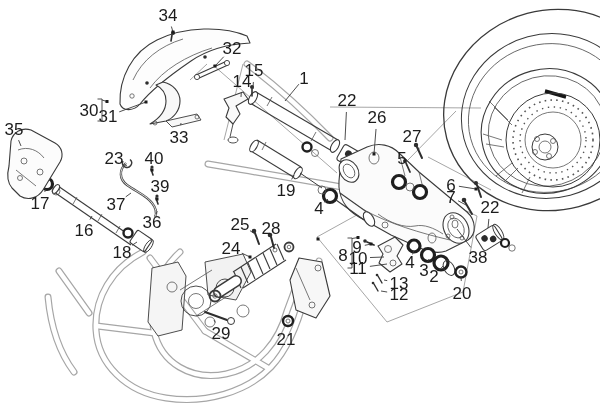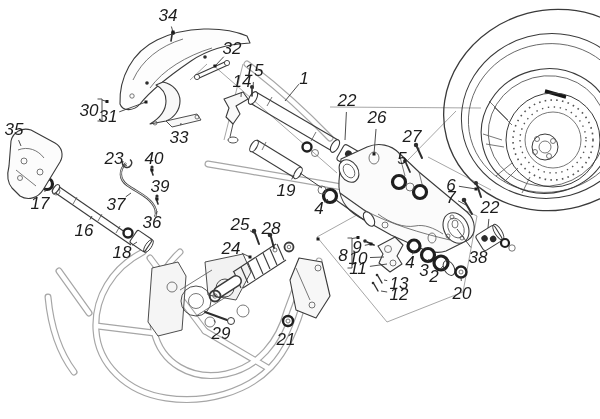--- a/index.html
+++ b/index.html
@@ -1,16 +1,16 @@
 <!DOCTYPE html>
 <html><head>
 <meta charset="utf-8">
 <style>
   html,body{margin:0;padding:0;background:#ffffff;}
-  .stage{position:relative;width:600px;height:419px;background:#ffffff;overflow:hidden;font-style:italic;}
+  .stage{position:relative;width:600px;height:419px;background:#ffffff;overflow:hidden;}
   svg{display:block;}
   svg text{font-family:"Liberation Sans","DejaVu Sans",sans-serif;}
   .tube-outline{stroke:#a6a6a6;stroke-width:7;fill:none;stroke-linecap:round;}
   .tube-core{stroke:#ffffff;stroke-width:4.6;fill:none;stroke-linecap:round;}
   .art{stroke:#3a3a3a;stroke-width:1.1;fill:none;stroke-linejoin:round;}
   .artfill{stroke:#3a3a3a;stroke-width:1.1;fill:#fbfbfb;stroke-linejoin:round;}
   .ring{stroke:#1f1f1f;stroke-width:3.2;fill:#ffffff;}
   .thin{stroke:#555555;stroke-width:0.8;fill:none;}
   .construction{stroke:#8f8f8f;stroke-width:0.8;fill:none;}
   .bolt{stroke:#2e2e2e;stroke-width:2;fill:none;stroke-linecap:round;}

